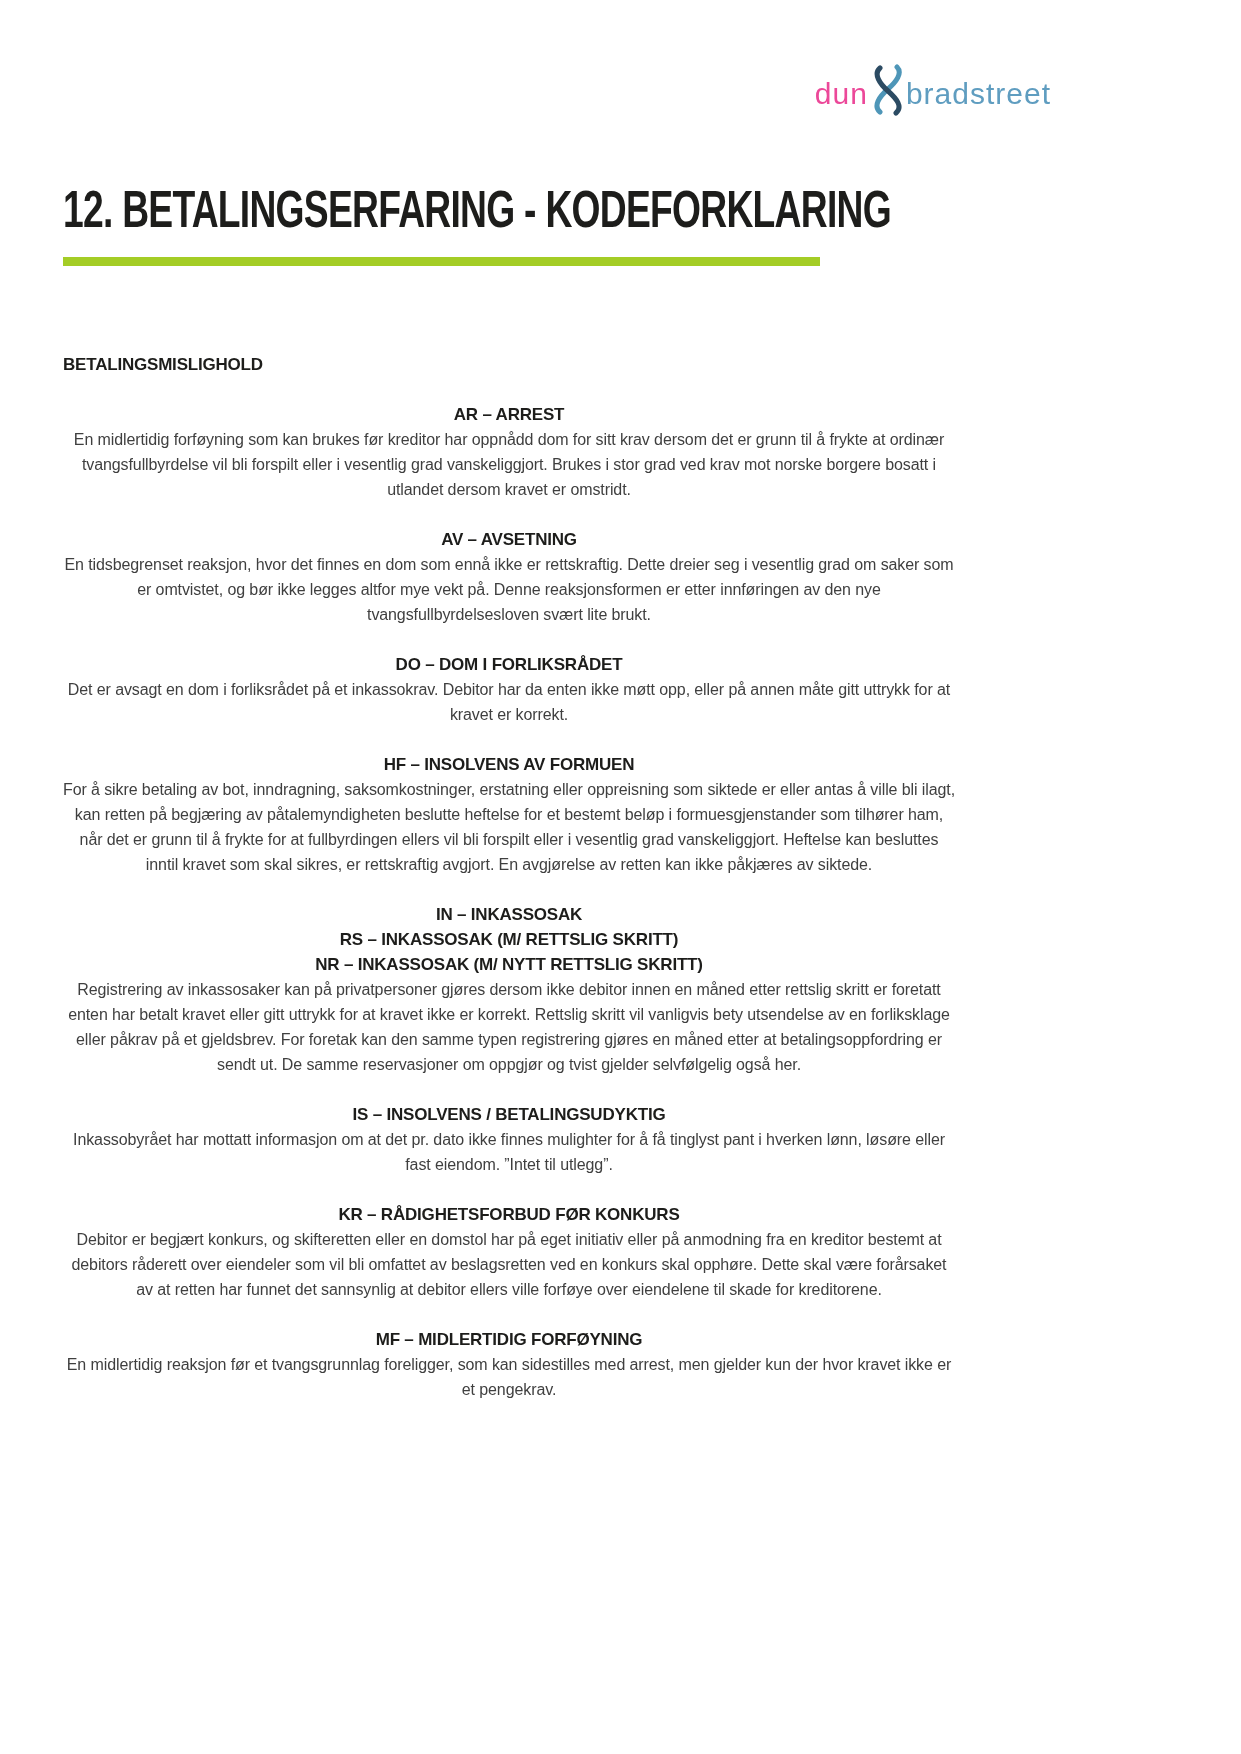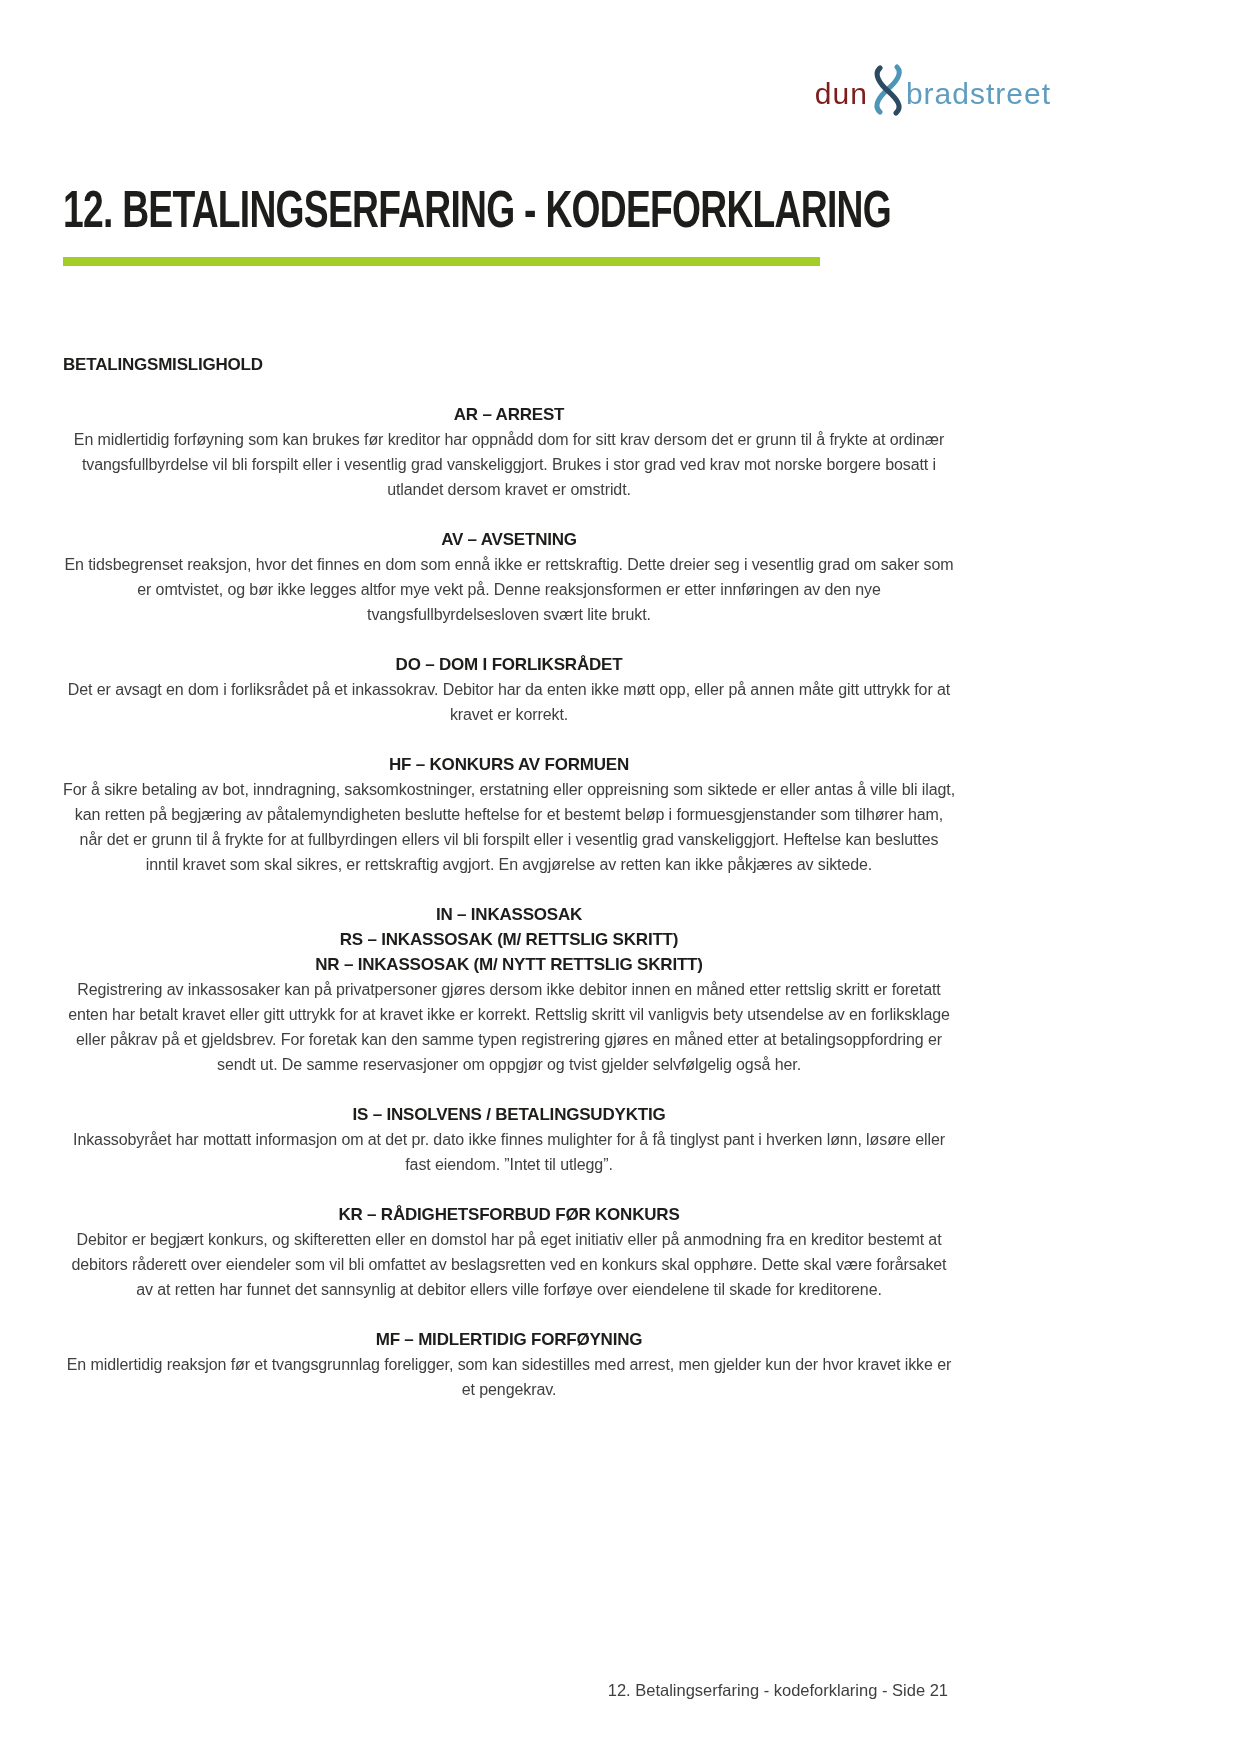--- a/index.html
+++ b/index.html
@@ -21,21 +21,21 @@
   .logo {
     position: absolute;
     top: 72px;
     right: 190px;
     display: flex;
     align-items: center;
     user-select: none;
   }
   .logo-dun {
     font-size: 30px;
-    color: #7f1d1d;
+    color: #ec4899;
     letter-spacing: 1px;
     line-height: 1;
   }
   .logo-amp {
     width: 34px;
     height: 52px;
     margin: -8px -1px 0 3px;
     display: block;
   }
   .logo-bradstreet {
@@ -140,21 +140,21 @@
       <h3 class="code-heading">AV – AVSETNING</h3>
       <p class="code-body">En tidsbegrenset reaksjon, hvor det finnes en dom som ennå ikke er rettskraftig. Dette dreier seg i vesentlig grad om saker som er omtvistet, og bør ikke legges altfor mye vekt på. Denne reaksjonsformen er etter innføringen av den nye tvangsfullbyrdelsesloven svært lite brukt.</p>
     </section>
 
     <section class="code-section">
       <h3 class="code-heading">DO – DOM I FORLIKSRÅDET</h3>
       <p class="code-body">Det er avsagt en dom i forliksrådet på et inkassokrav. Debitor har da enten ikke møtt opp, eller på annen måte gitt uttrykk for at kravet er korrekt.</p>
     </section>
 
     <section class="code-section">
-      <h3 class="code-heading">HF – KONKURS AV FORMUEN</h3>
+      <h3 class="code-heading">HF – INSOLVENS AV FORMUEN</h3>
       <p class="code-body">For å sikre betaling av bot, inndragning, saksomkostninger, erstatning eller oppreisning som siktede er eller antas å ville bli ilagt, kan retten på begjæring av påtalemyndigheten beslutte heftelse for et bestemt beløp i formuesgjenstander som tilhører ham, når det er grunn til å frykte for at fullbyrdingen ellers vil bli forspilt eller i vesentlig grad vanskeliggjort. Heftelse kan besluttes inntil kravet som skal sikres, er rettskraftig avgjort. En avgjørelse av retten kan ikke påkjæres av siktede.</p>
     </section>
 
     <section class="code-section">
       <h3 class="code-heading">IN – INKASSOSAK</h3>
       <h3 class="code-heading">RS – INKASSOSAK (M/ RETTSLIG SKRITT)</h3>
       <h3 class="code-heading">NR – INKASSOSAK (M/ NYTT RETTSLIG SKRITT)</h3>
       <p class="code-body">Registrering av inkassosaker kan på privatpersoner gjøres dersom ikke debitor innen en måned etter rettslig skritt er foretatt enten har betalt kravet eller gitt uttrykk for at kravet ikke er korrekt. Rettslig skritt vil vanligvis bety utsendelse av en forliksklage eller påkrav på et gjeldsbrev. For foretak kan den samme typen registrering gjøres en måned etter at betalingsoppfordring er sendt ut. De samme reservasjoner om oppgjør og tvist gjelder selvfølgelig også her.</p>
     </section>
 
@@ -168,17 +168,14 @@
       <p class="code-body">Debitor er begjært konkurs, og skifteretten eller en domstol har på eget initiativ eller på anmodning fra en kreditor bestemt at debitors råderett over eiendeler som vil bli omfattet av beslagsretten ved en konkurs skal opphøre. Dette skal være forårsaket av at retten har funnet det sannsynlig at debitor ellers ville forføye over eiendelene til skade for kreditorene.</p>
     </section>
 
     <section class="code-section">
       <h3 class="code-heading">MF – MIDLERTIDIG FORFØYNING</h3>
       <p class="code-body">En midlertidig reaksjon før et tvangsgrunnlag foreligger, som kan sidestilles med arrest, men gjelder kun der hvor kravet ikke er et pengekrav.</p>
     </section>
 
   </main>
 
-  <footer class="page-footer">
-    <span>12. Betalingserfaring - kodeforklaring - Side 21</span>
-  </footer>
 
 </div>
 
 </body></html>

